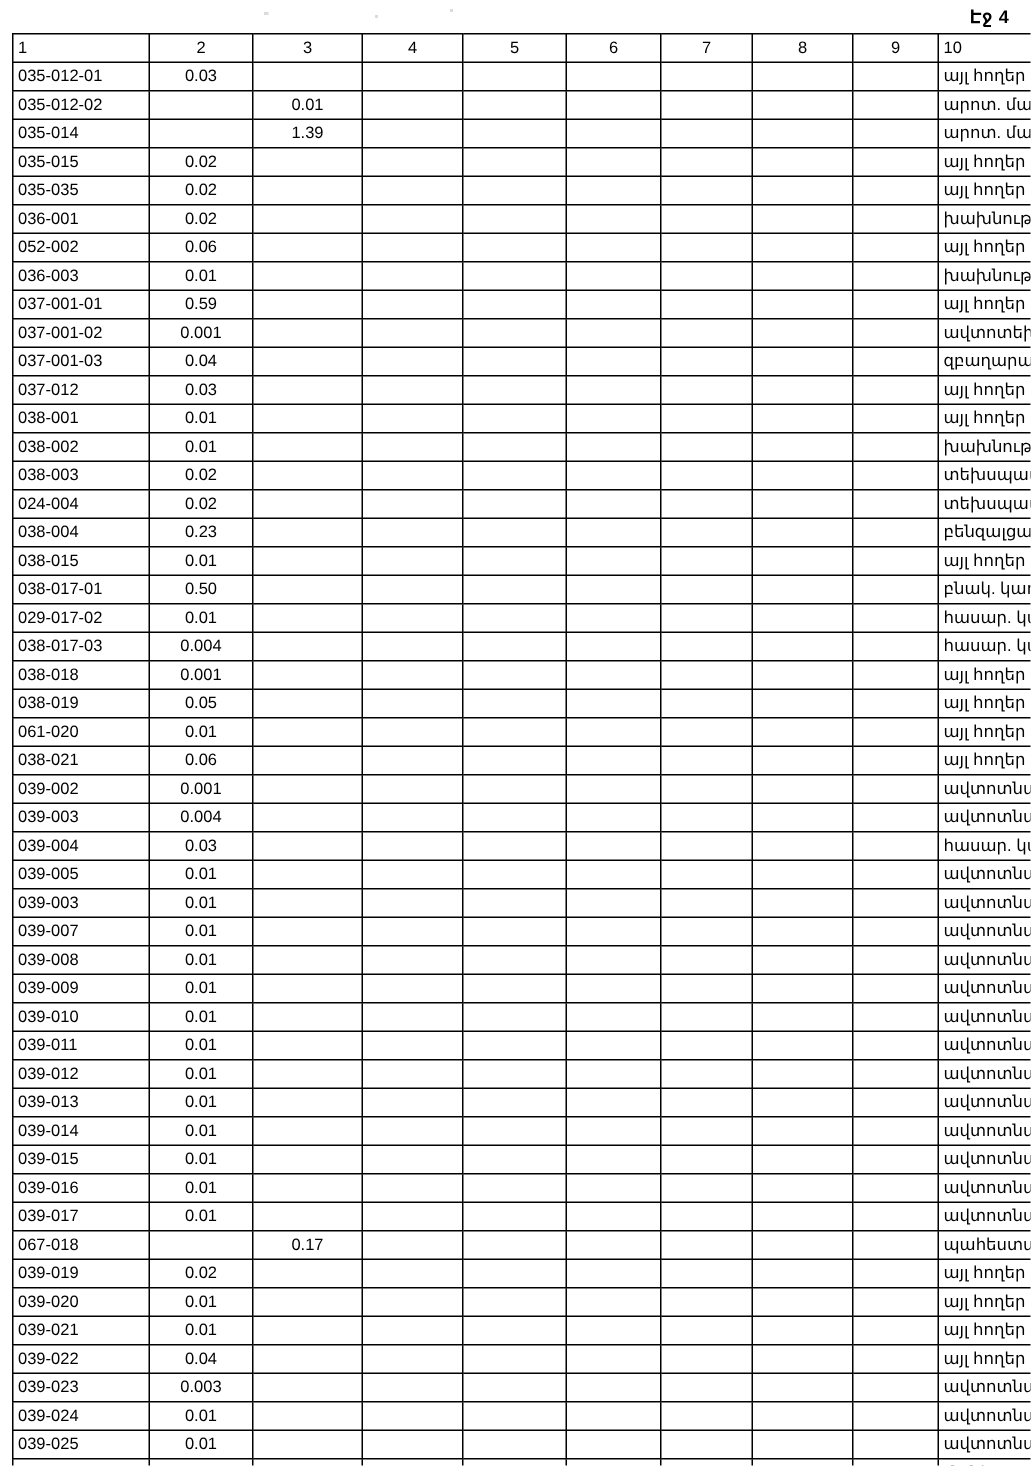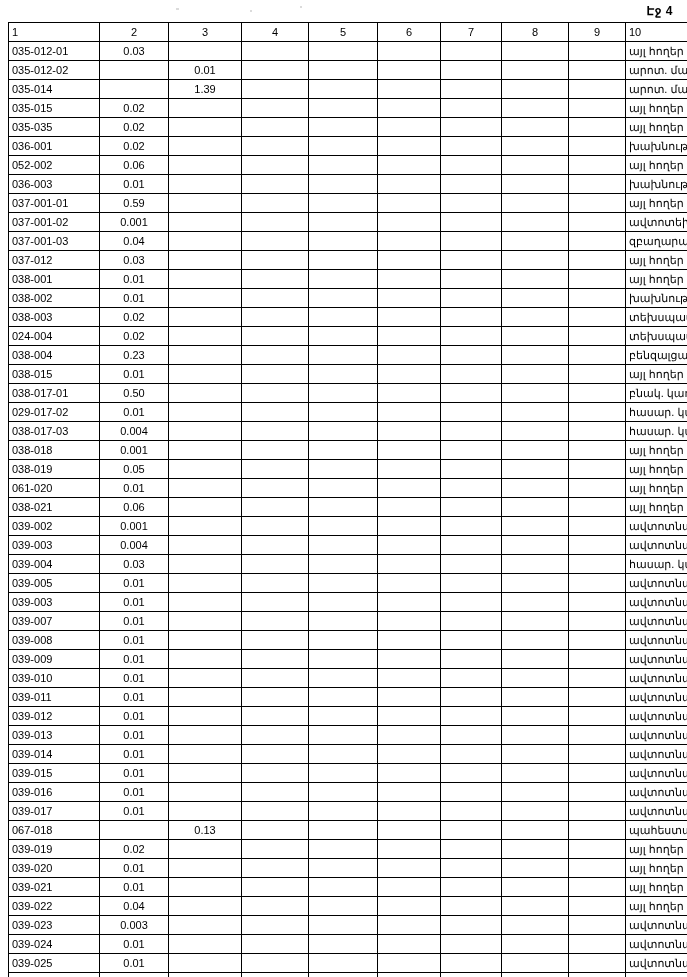--- a/index.html
+++ b/index.html
@@ -589,21 +589,21 @@
             <td class="c-n5"></td>
             <td class="c-n6"></td>
             <td class="c-n7"></td>
             <td class="c-n8"></td>
             <td class="c-n9"></td>
             <td class="c-desc">ավտոտնակ</td>
           </tr>
           <tr>
             <td class="c-code">067-018</td>
             <td class="c-n"></td>
-            <td class="c-n3">0.13</td>
+            <td class="c-n3">0.17</td>
             <td class="c-n4"></td>
             <td class="c-n5"></td>
             <td class="c-n6"></td>
             <td class="c-n7"></td>
             <td class="c-n8"></td>
             <td class="c-n9"></td>
             <td class="c-desc">պահեստարան</td>
           </tr>
           <tr>
             <td class="c-code">039-019</td>

